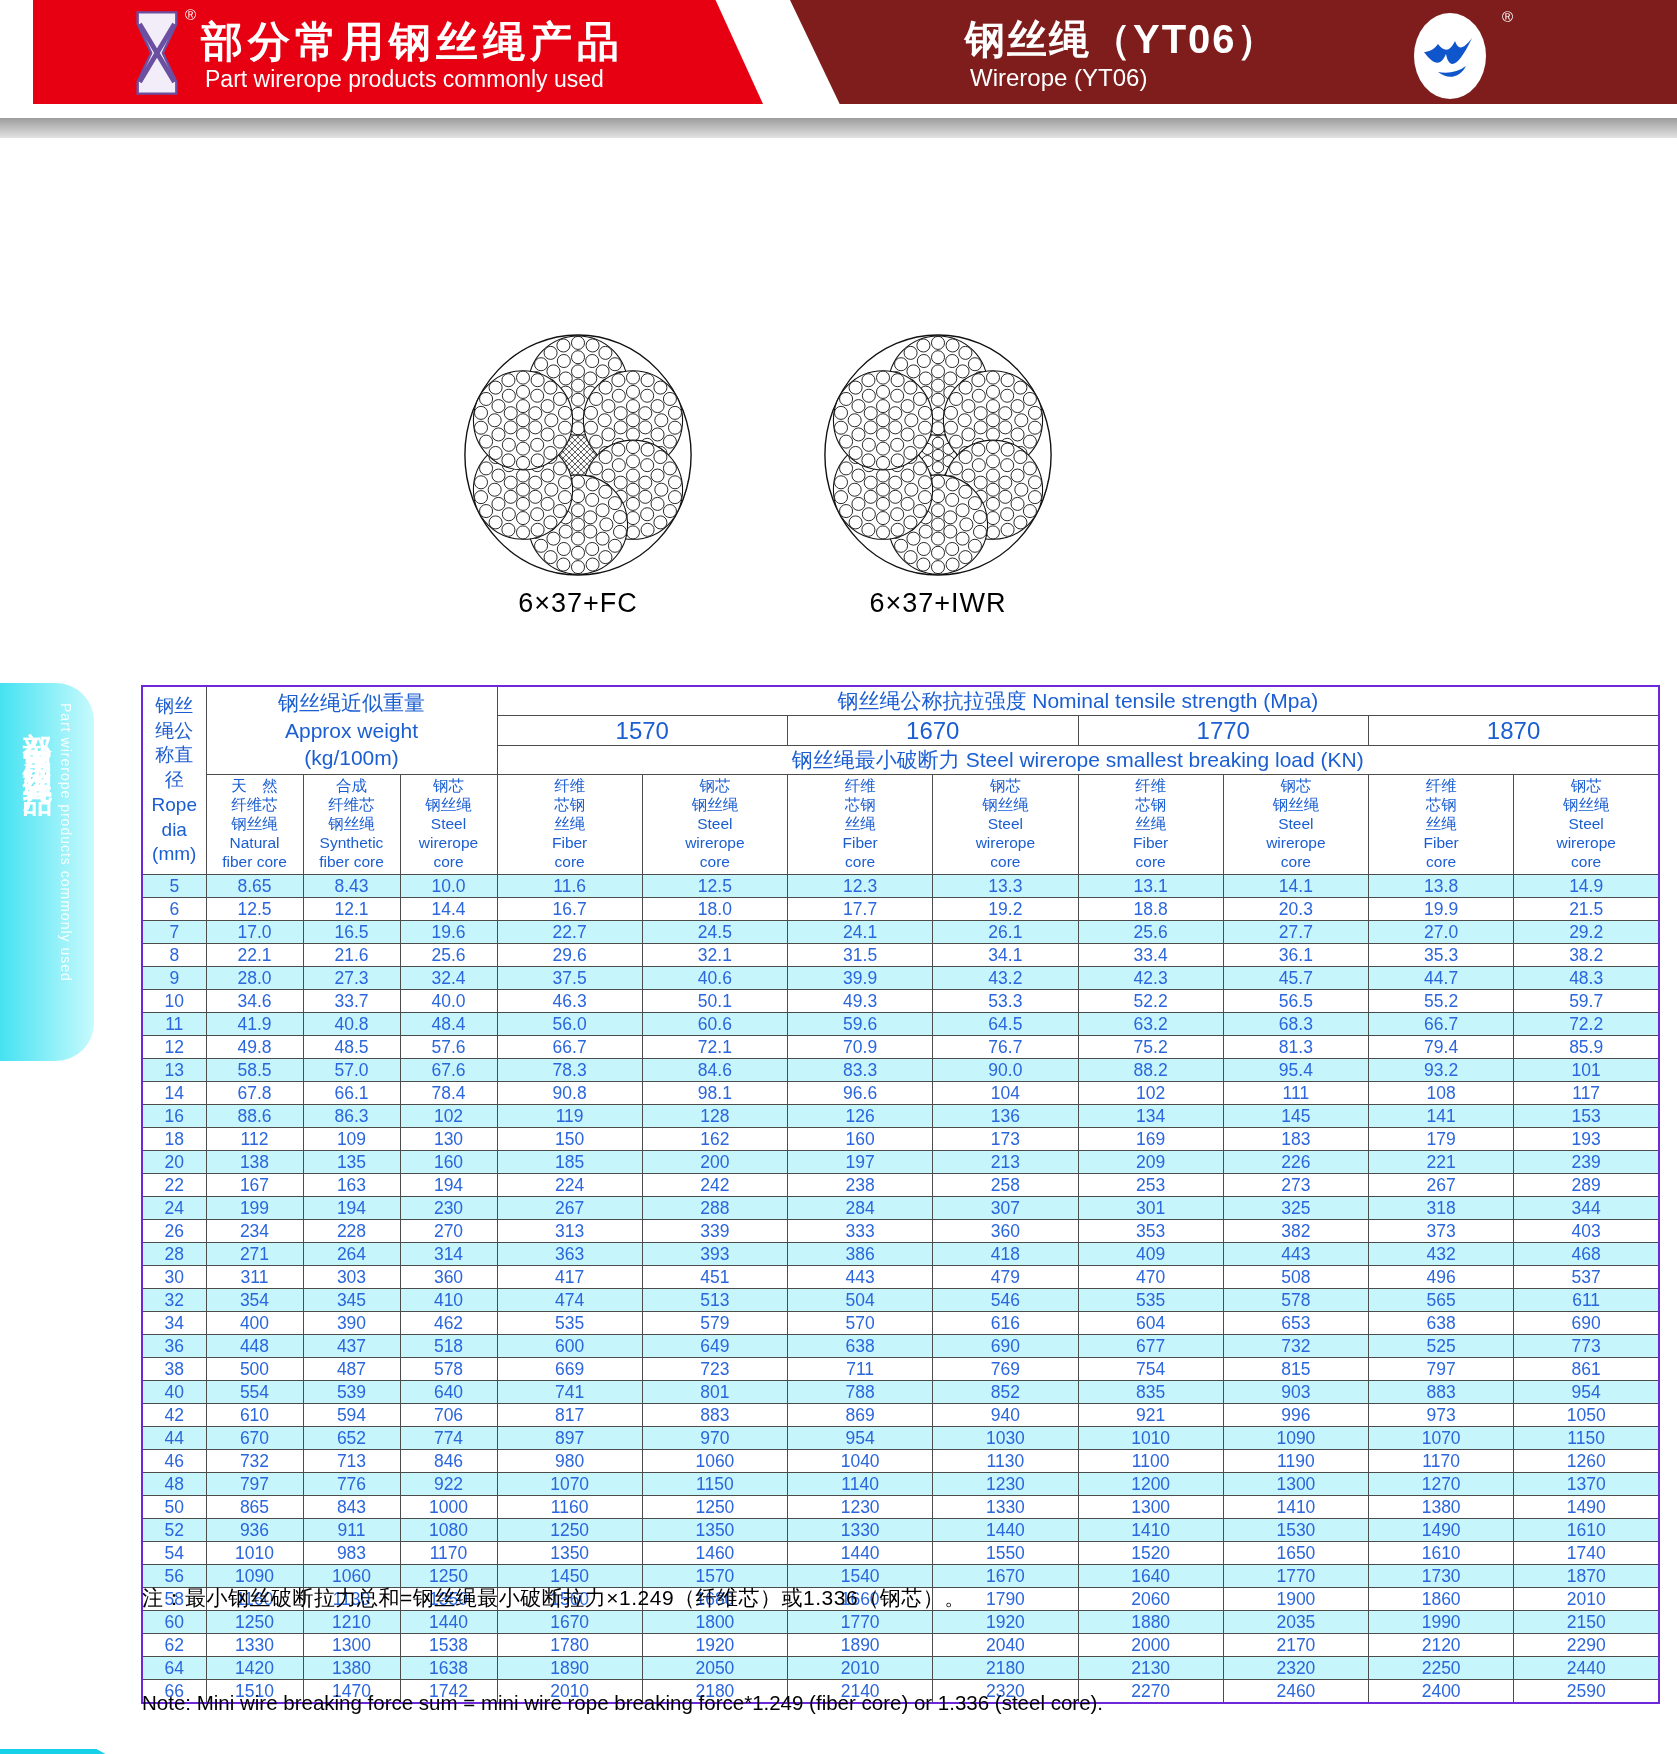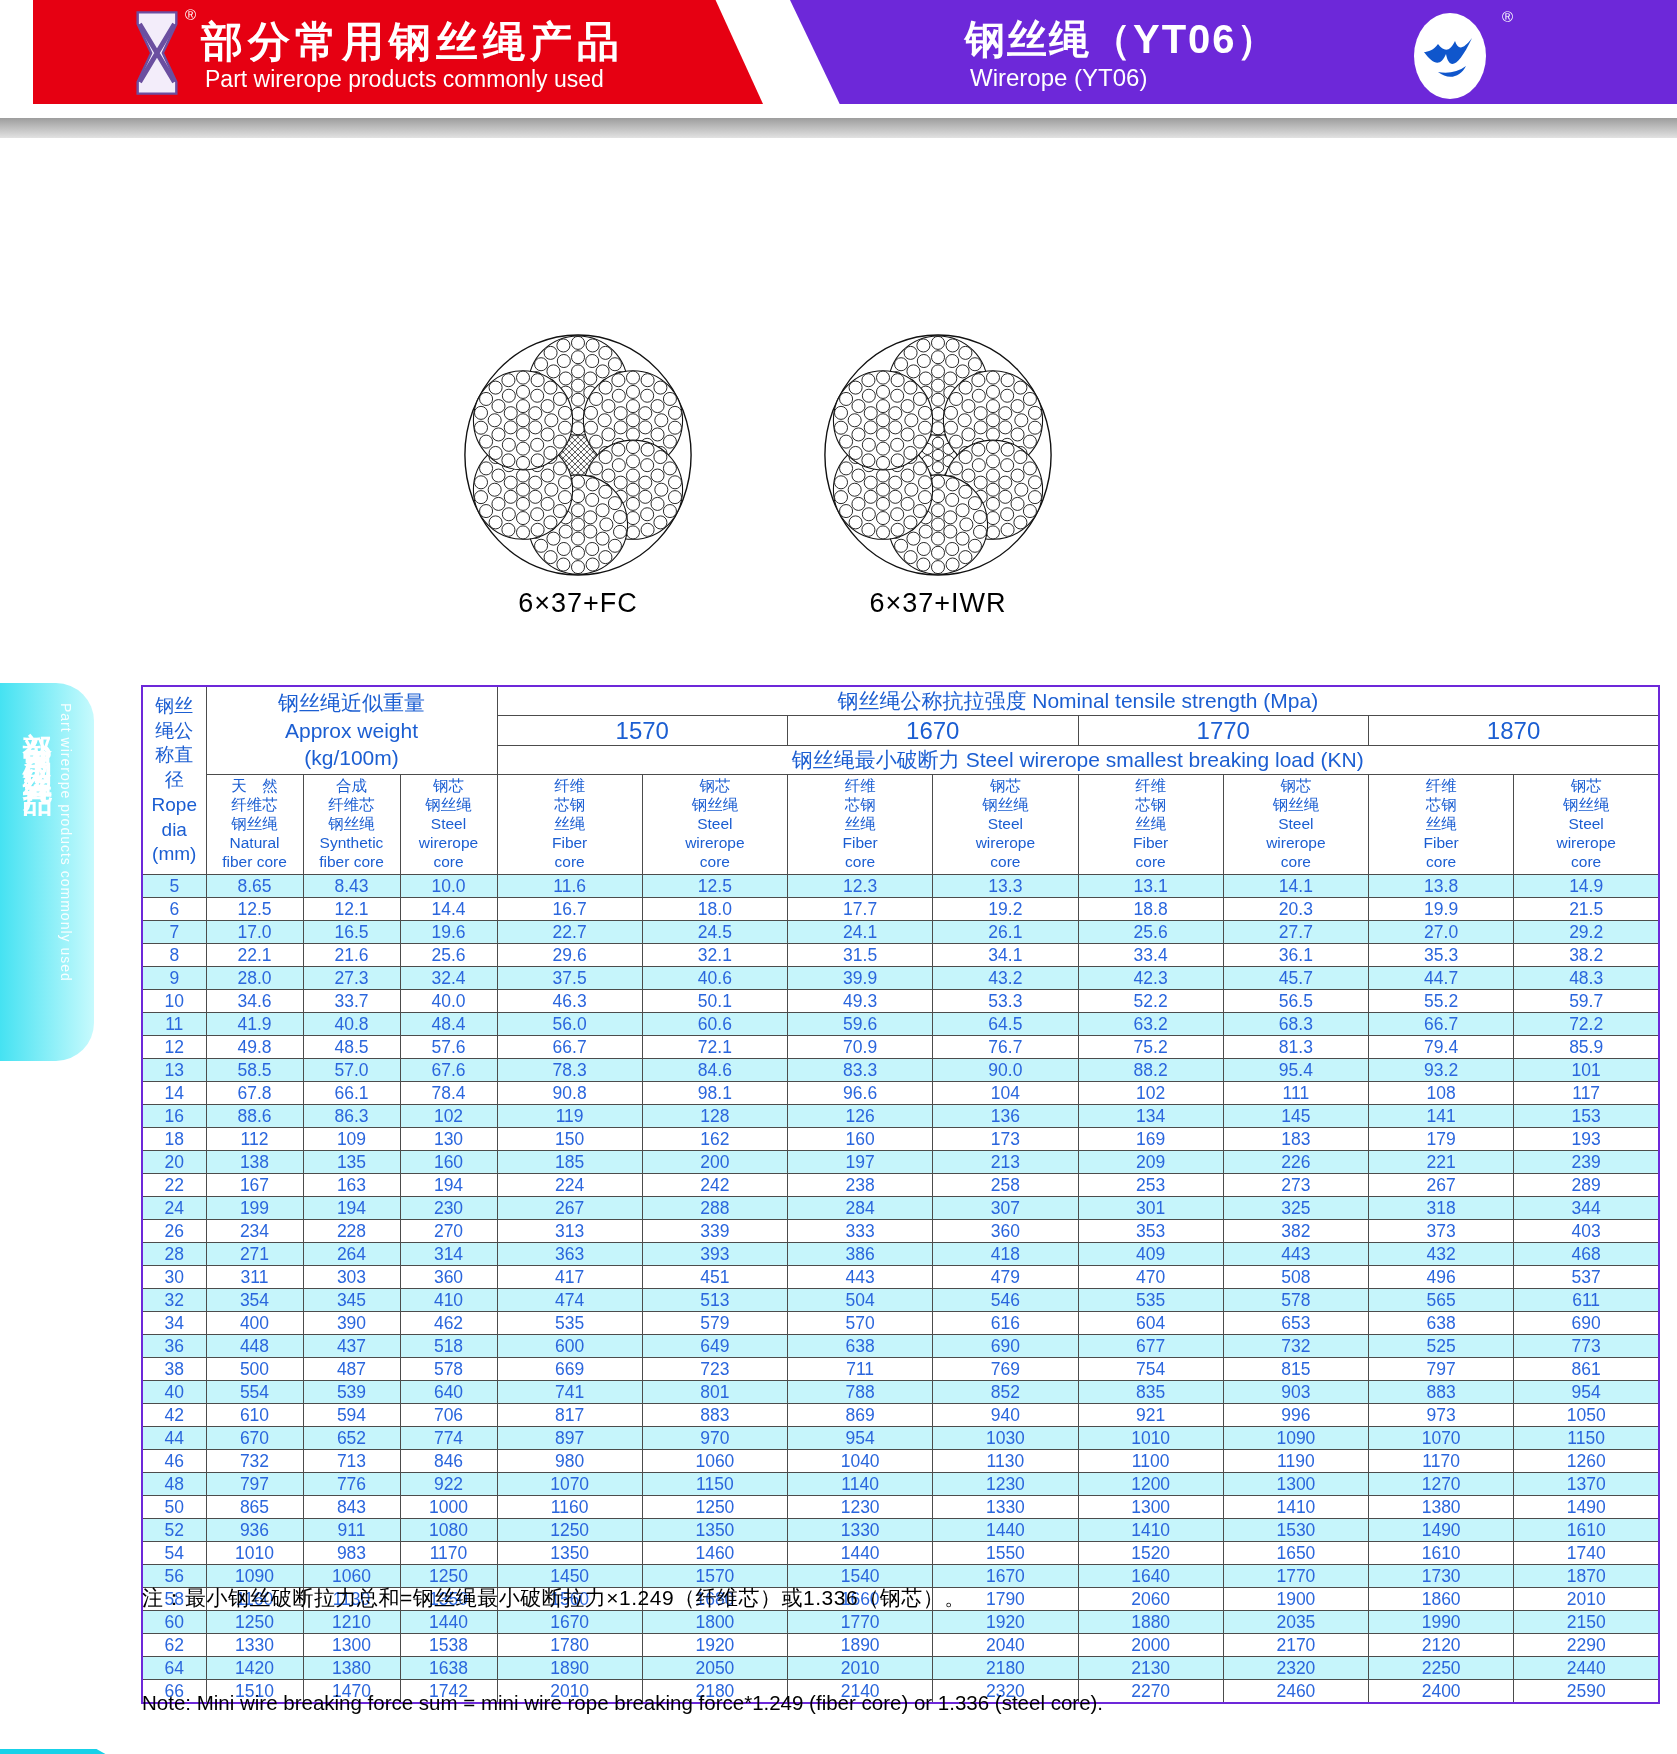--- a/index.html
+++ b/index.html
@@ -3,21 +3,21 @@
 <meta charset="utf-8">
 <style>
   * { margin:0; padding:0; box-sizing:border-box; }
   body { background:#fff; font-family:"Liberation Sans", sans-serif; }
   #page { position:relative; width:1677px; height:1754px; background:#fff; overflow:hidden; }
 
   
   .banner-red { position:absolute; left:33px; top:0; width:730px; height:104px;
     background:#e60012; clip-path:polygon(0 0, 93.5% 0, 100% 100%, 0 100%); }
   .banner-blue { position:absolute; left:790px; top:0; width:887px; height:104px;
-    background:#6d28d9; clip-path:polygon(0 0, 100% 0, 100% 100%, 5.6% 100%); }
+    background:#7f1d1d; clip-path:polygon(0 0, 100% 0, 100% 100%, 5.6% 100%); }
   .gray-bar { position:absolute; left:0; top:118px; width:1677px; height:20px;
     background:linear-gradient(#9d9d9d,#e2e2e2); }
 
   .red-logo { position:absolute; left:95px; top:8px; }
   .red-reg { position:absolute; left:152px; top:6px; color:#fff; font-size:15px; }
   .red-title-cn { position:absolute; left:168px; top:14px; color:#fff; font-size:42px; font-weight:bold; letter-spacing:5px; white-space:nowrap; }
   .red-title-en { position:absolute; left:172px; top:66px; color:#fff; font-size:23px; white-space:nowrap; }
 
   .blue-title-cn { position:absolute; left:175px; top:12px; color:#fff; font-size:40px; font-weight:bold; letter-spacing:2px; white-space:nowrap; }
   .blue-title-en { position:absolute; left:180px; top:64px; color:#fff; font-size:24px; white-space:nowrap; }

